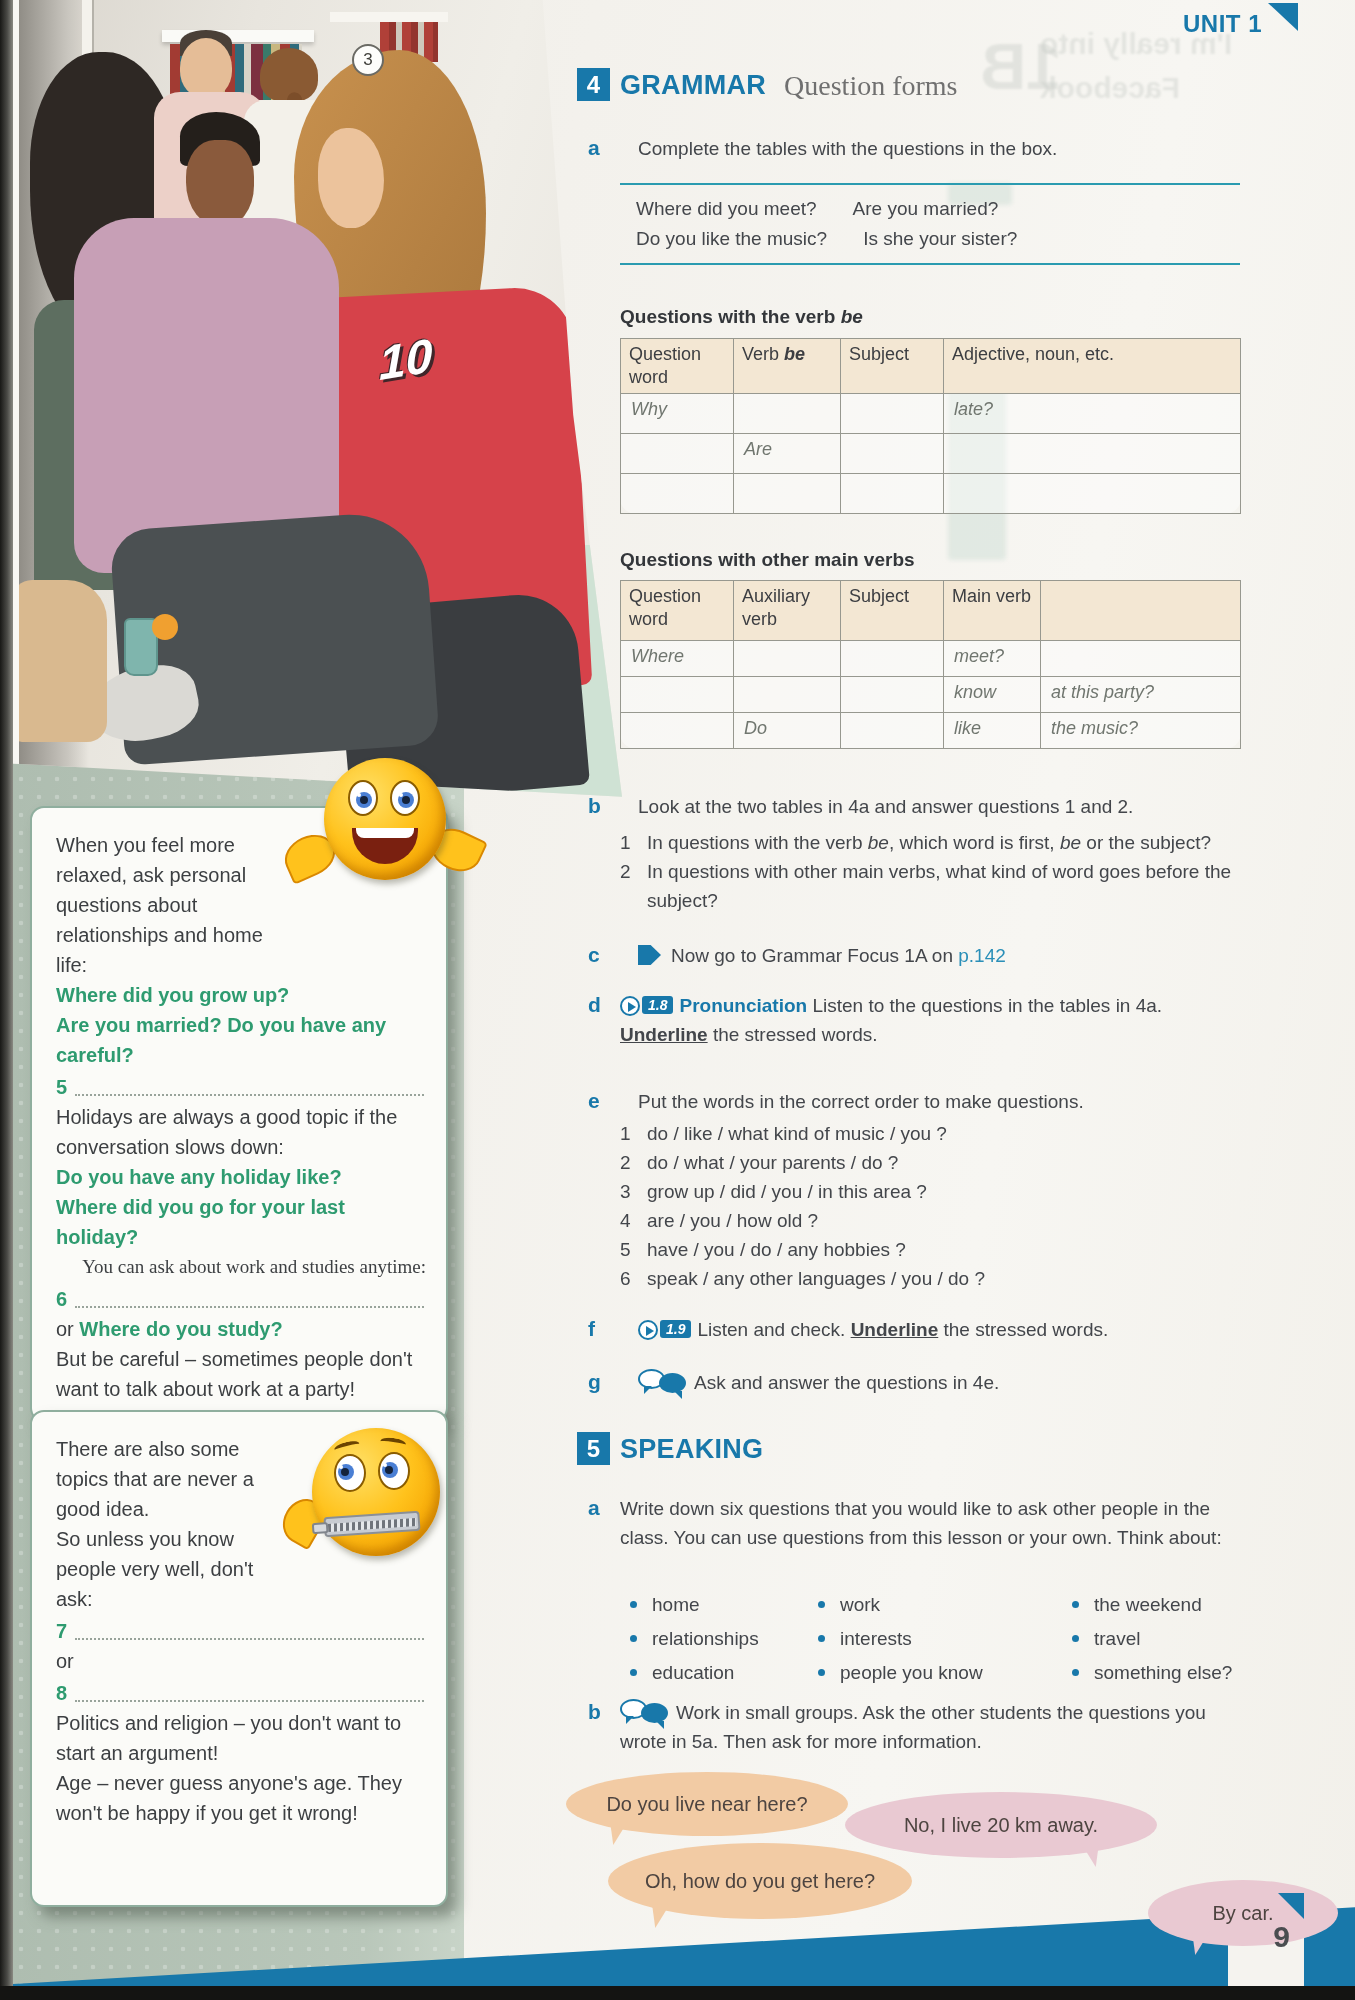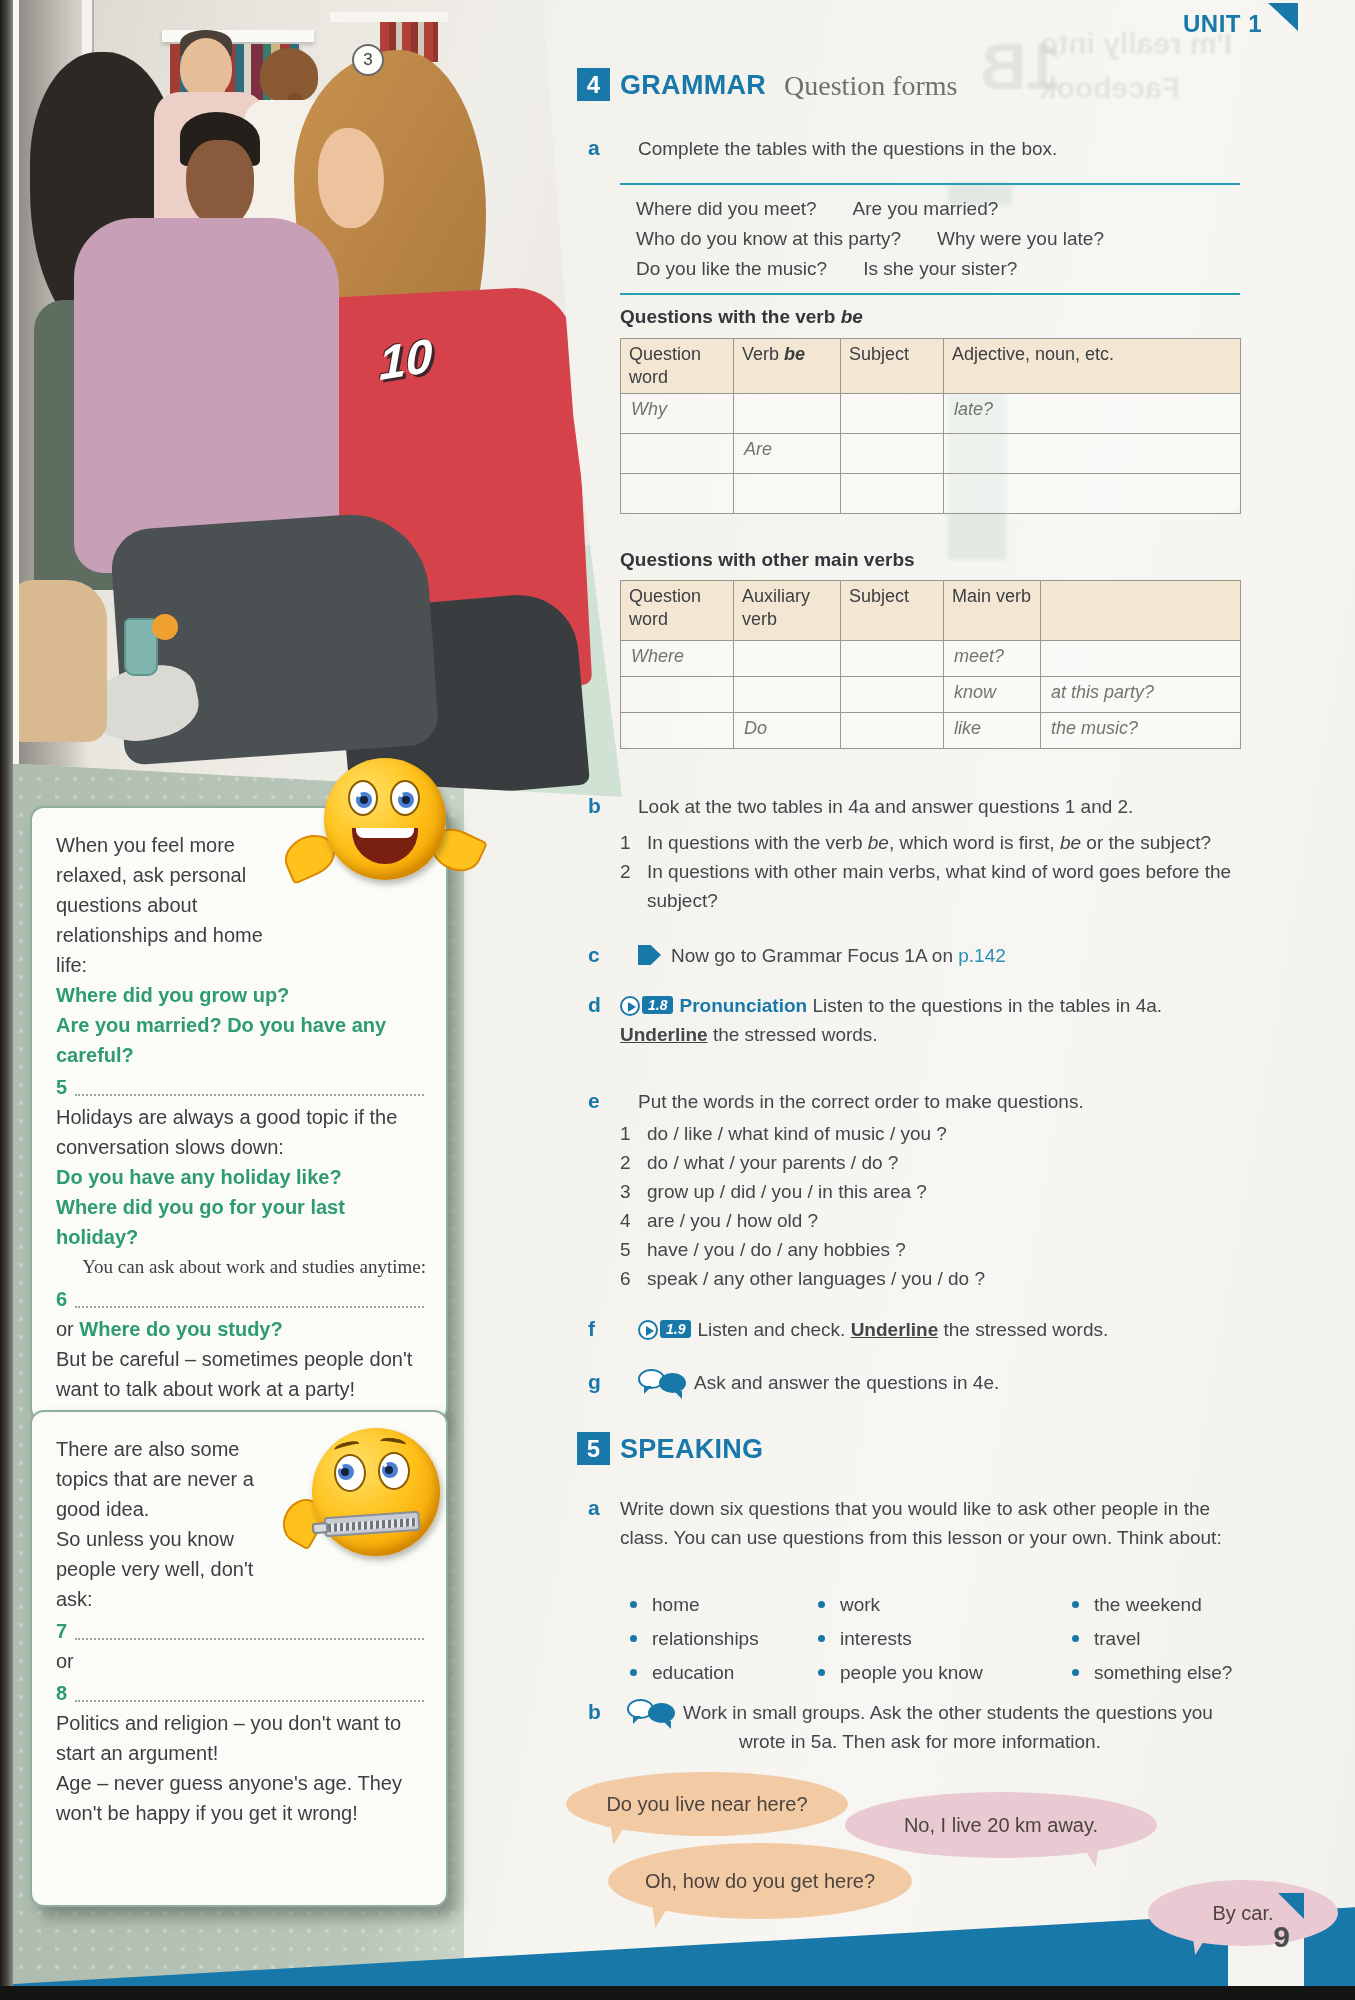--- a/index.html
+++ b/index.html
@@ -171,21 +171,21 @@
   #ex-5a{left:588px;top:1494px;}
   #ex-5a .btxt{width:612px;}
   .bl{list-style:none;}
   .bl li{font-size:19px;color:#43464b;line-height:34px;}
   .bl li::before{content:"";display:inline-block;width:7px;height:7px;border-radius:50%;background:var(--accent);
        margin-right:15px;vertical-align:3px;}
   #bullets1{left:630px;top:1588px;}
   #bullets2{left:818px;top:1588px;}
   #bullets3{left:1072px;top:1588px;}
   #ex-5b{left:588px;top:1698px;}
-  #ex-5b .btxt{width:600px;text-align:center;}
+  #ex-5b .btxt{width:600px;}
   .bub{position:absolute;border-radius:50%;display:flex;align-items:center;justify-content:center;
        font-size:20px;color:#4d4440;text-align:center;z-index:7;padding:0 16px;}
   .bub.tan{background:var(--bubble_tan);}
   .bub.pink{background:var(--bubble_pink);}
   .bub::after{content:"";position:absolute;width:18px;height:24px;background:inherit;bottom:-9px;left:44px;
        clip-path:polygon(0 0,100% 0,18% 100%);}
   .bub.tail-r::after{left:auto;right:58px;clip-path:polygon(0 0,100% 0,82% 100%);}
   #bub1{left:566px;top:1772px;width:282px;height:64px;}
   #bub2{left:845px;top:1792px;width:312px;height:66px;}
   #bub3{left:608px;top:1843px;width:304px;height:76px;}
@@ -337,24 +337,20 @@
     <span class="ltr">a</span>
     <span class="btxt nowrap">Complete the tables with the questions in the box.</span>
   </div>
 
   <div class="abs" id="qbox">
     <div class="qline">
       <span>Where did you meet?</span>
       <span>Are you married?</span>
     </div>
     <div class="qline">
-      <span>Who do you know at this party?</span>
-      <span>Why were you late?</span>
-    </div>
-    <div class="qline">
       <span>Do you like the music?</span>
       <span>Is she your sister?</span>
     </div>
   </div>
 
   <div class="abs tabtitle" id="t1title">
     <span>Questions with the verb </span><i>be</i>
   </div>
 
   <table class="abs gtab" id="table1">

